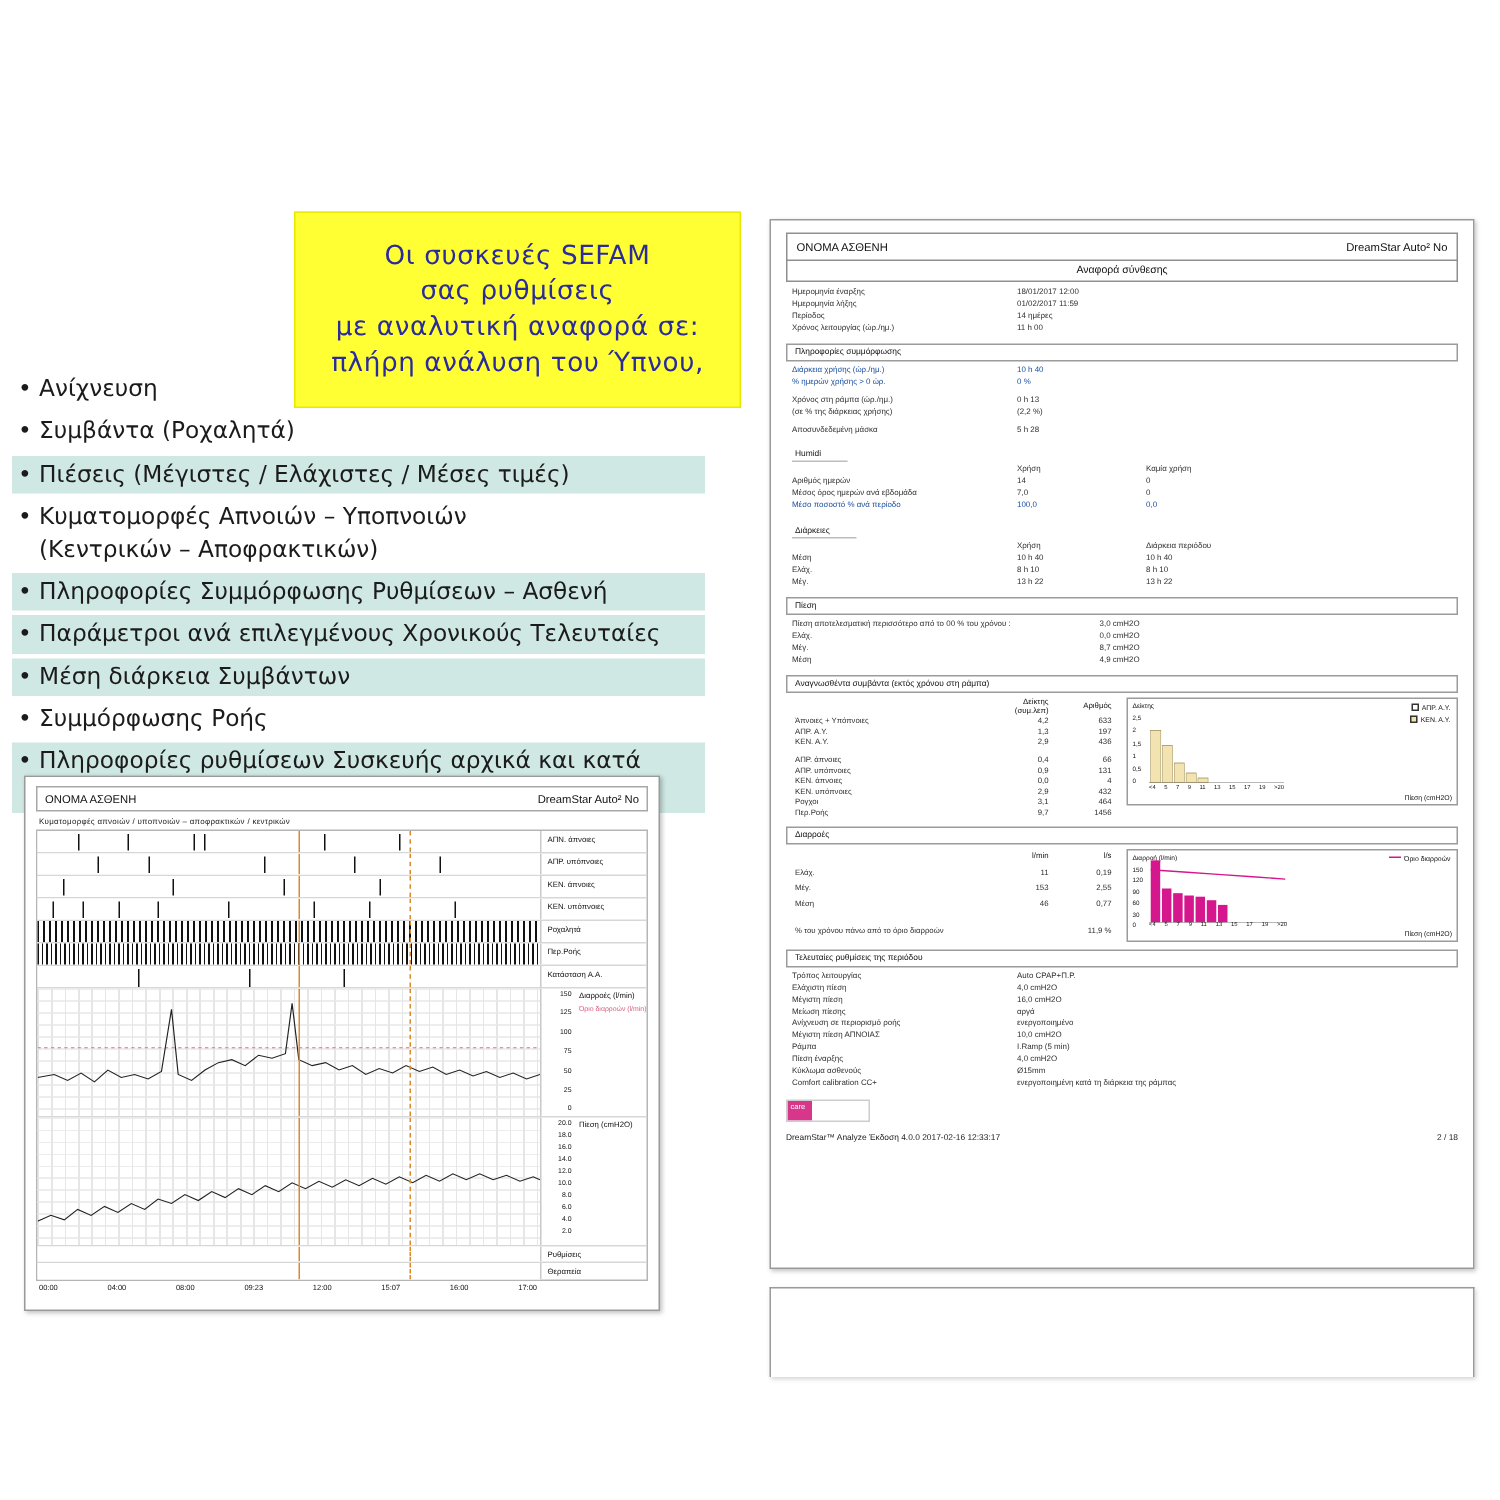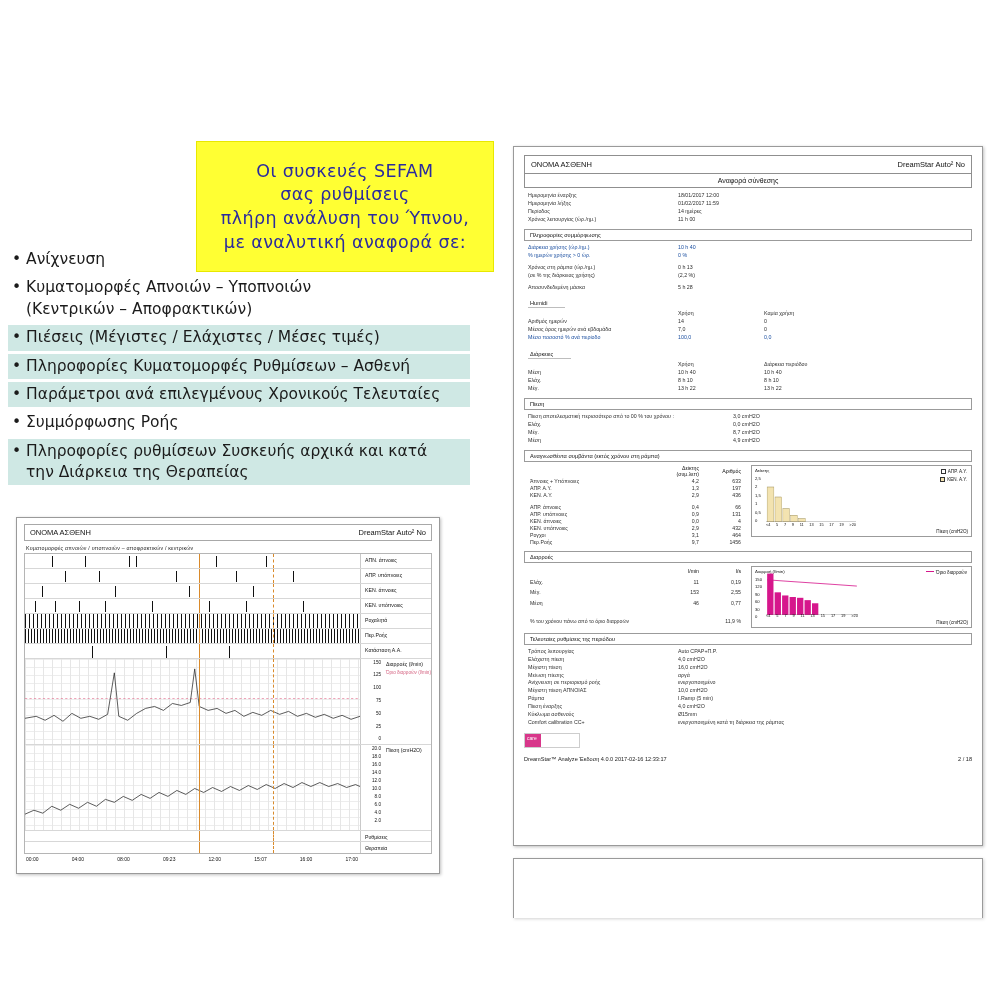--- a/index.html
+++ b/index.html
@@ -130,33 +130,35 @@
     background:linear-gradient(to right, #d8368a 0 30%, #ffffff 30% 100%);
     font-size:5px; color:#fff; padding:1px 2px;
   }
 </style>
 </head>
 <body>
 
 <div id="callout">
   <div>Οι συσκευές SEFAM</div>
   <div>σας ρυθμίσεις</div>
+  <div>με αναλυτική αναφορά σε:</div>
   <div>πλήρη ανάλυση του Ύπνου,</div>
-  <div>με αναλυτική αναφορά σε:</div>
 </div>
 
 <div id="bullets">
   <div class="b"><span>• Ανίχνευση</span></div>
+  <div class="b"><span>• Συμβάντα (Ροχαλητά)</span></div>
+  <div class="b hl"><span>• Πιέσεις (Μέγιστες / Ελάχιστες / Μέσες τιμές)</span></div>
   <div class="b">
     <span>• Κυματομορφές Απνοιών – Υποπνοιών</span>
     <span class="sub">(Κεντρικών – Αποφρακτικών)</span>
   </div>
-  <div class="b hl"><span>• Πιέσεις (Μέγιστες / Ελάχιστες / Μέσες τιμές)</span></div>
-  <div class="b hl"><span>• Πληροφορίες Κυματομορφές Ρυθμίσεων – Ασθενή</span></div>
+  <div class="b hl"><span>• Πληροφορίες Συμμόρφωσης Ρυθμίσεων – Ασθενή</span></div>
   <div class="b hl"><span>• Παράμετροι ανά επιλεγμένους Χρονικούς Τελευταίες</span></div>
+  <div class="b hl"><span>• Μέση διάρκεια Συμβάντων</span></div>
   <div class="b"><span>• Συμμόρφωσης Ροής</span></div>
   <div class="b hl">
     <span>• Πληροφορίες ρυθμίσεων Συσκευής αρχικά και κατά</span>
     <span class="sub">την Διάρκεια της Θεραπείας</span>
   </div>
 </div>
 
 <div id="leftdoc">
   <div class="hdrrow">
     <span>ΟΝΟΜΑ ΑΣΘΕΝΗ</span>

